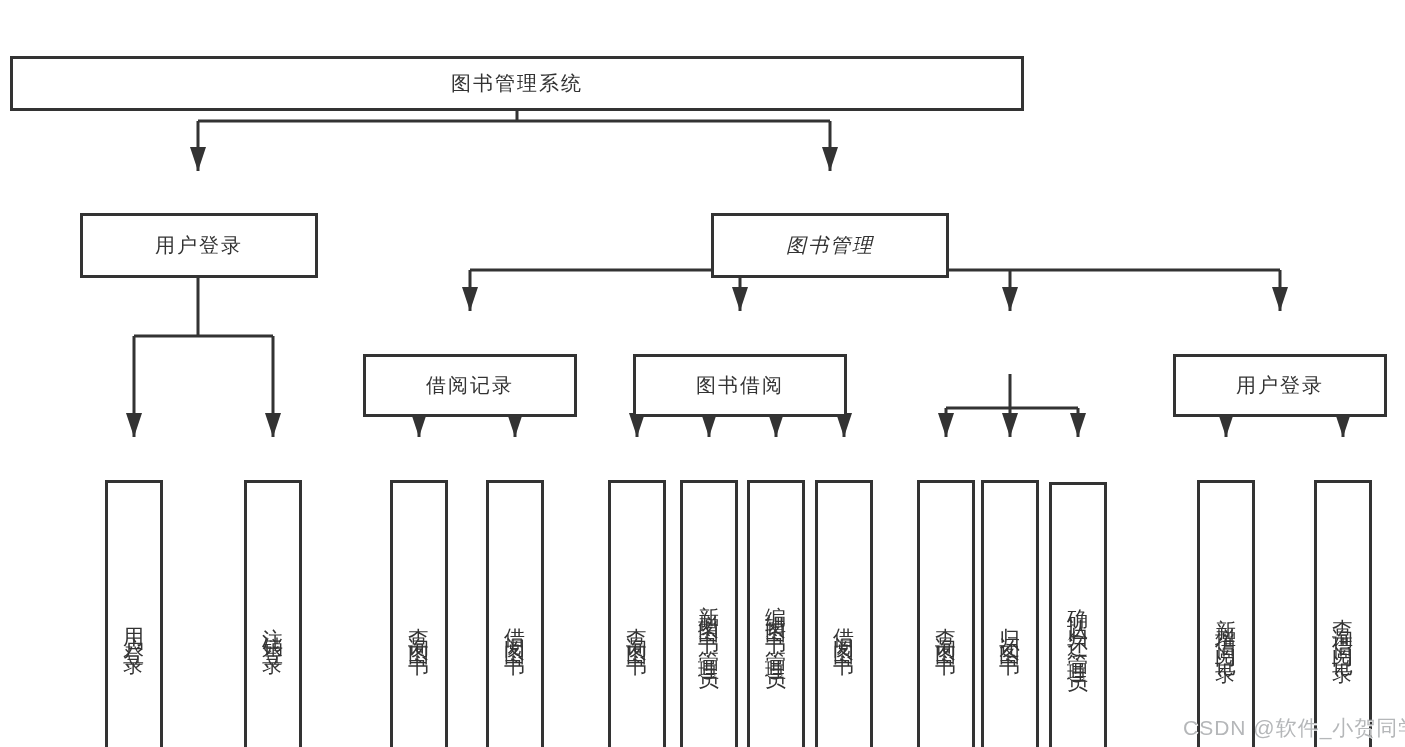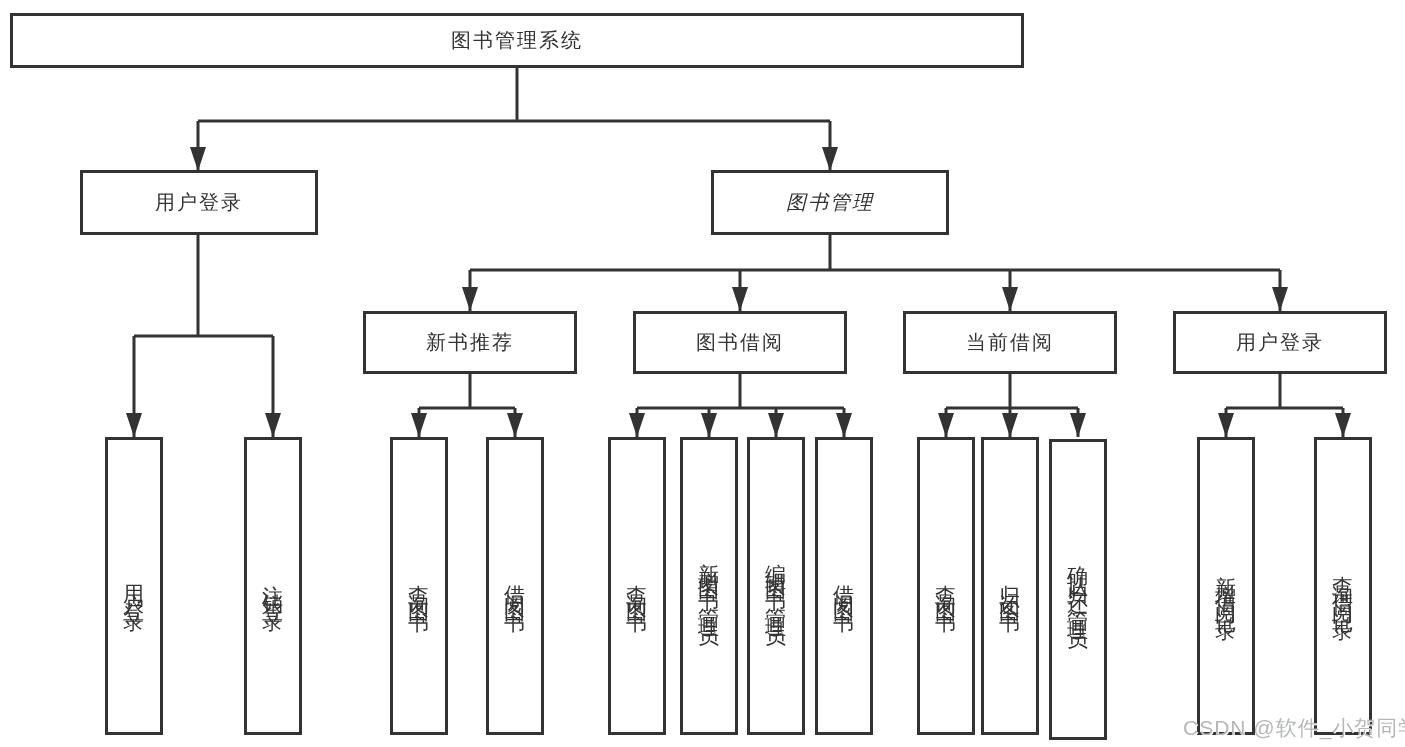--- a/index.html
+++ b/index.html
@@ -33,20 +33,21 @@
     stroke: none;
   }
   .box {
     position: absolute;
     box-sizing: border-box;
     border: 3px solid #333333;
     background: #ffffff;
     display: flex;
     align-items: center;
     justify-content: center;
+    margin-top: 43px;
   }
   .box-h span {
     font-size: 20px;
     letter-spacing: 2px;
     white-space: nowrap;
   }
   .box-v span {
     writing-mode: vertical-rl;
     text-orientation: mixed;
     font-size: 21px;
@@ -113,27 +114,24 @@
   </div>
 
   <div class="box box-h" style="left:80px; top:170px; width:238px; height:65px;">
     <span>用户登录</span>
   </div>
   <div class="box box-h" style="left:711px; top:170px; width:238px; height:65px;font-style:italic;">
     <span>图书管理</span>
   </div>
 
   <div class="box box-h" style="left:363px; top:311px; width:214px; height:63px;">
-    <span>新书推荐</span>
+    <span>借阅记录</span>
   </div>
   <div class="box box-h" style="left:633px; top:311px; width:214px; height:63px;">
     <span>图书借阅</span>
-  </div>
-  <div class="box box-h" style="left:903px; top:311px; width:214px; height:63px;">
-    <span>当前借阅</span>
   </div>
   <div class="box box-h" style="left:1173px; top:311px; width:214px; height:63px;">
     <span>用户登录</span>
   </div>
 
   <div class="box box-v" style="left:105px; top:437px; width:58px; height:298px;">
     <span>用户登录</span>
   </div>
   <div class="box box-v" style="left:244px; top:437px; width:58px; height:298px;">
     <span>注销登录</span>

